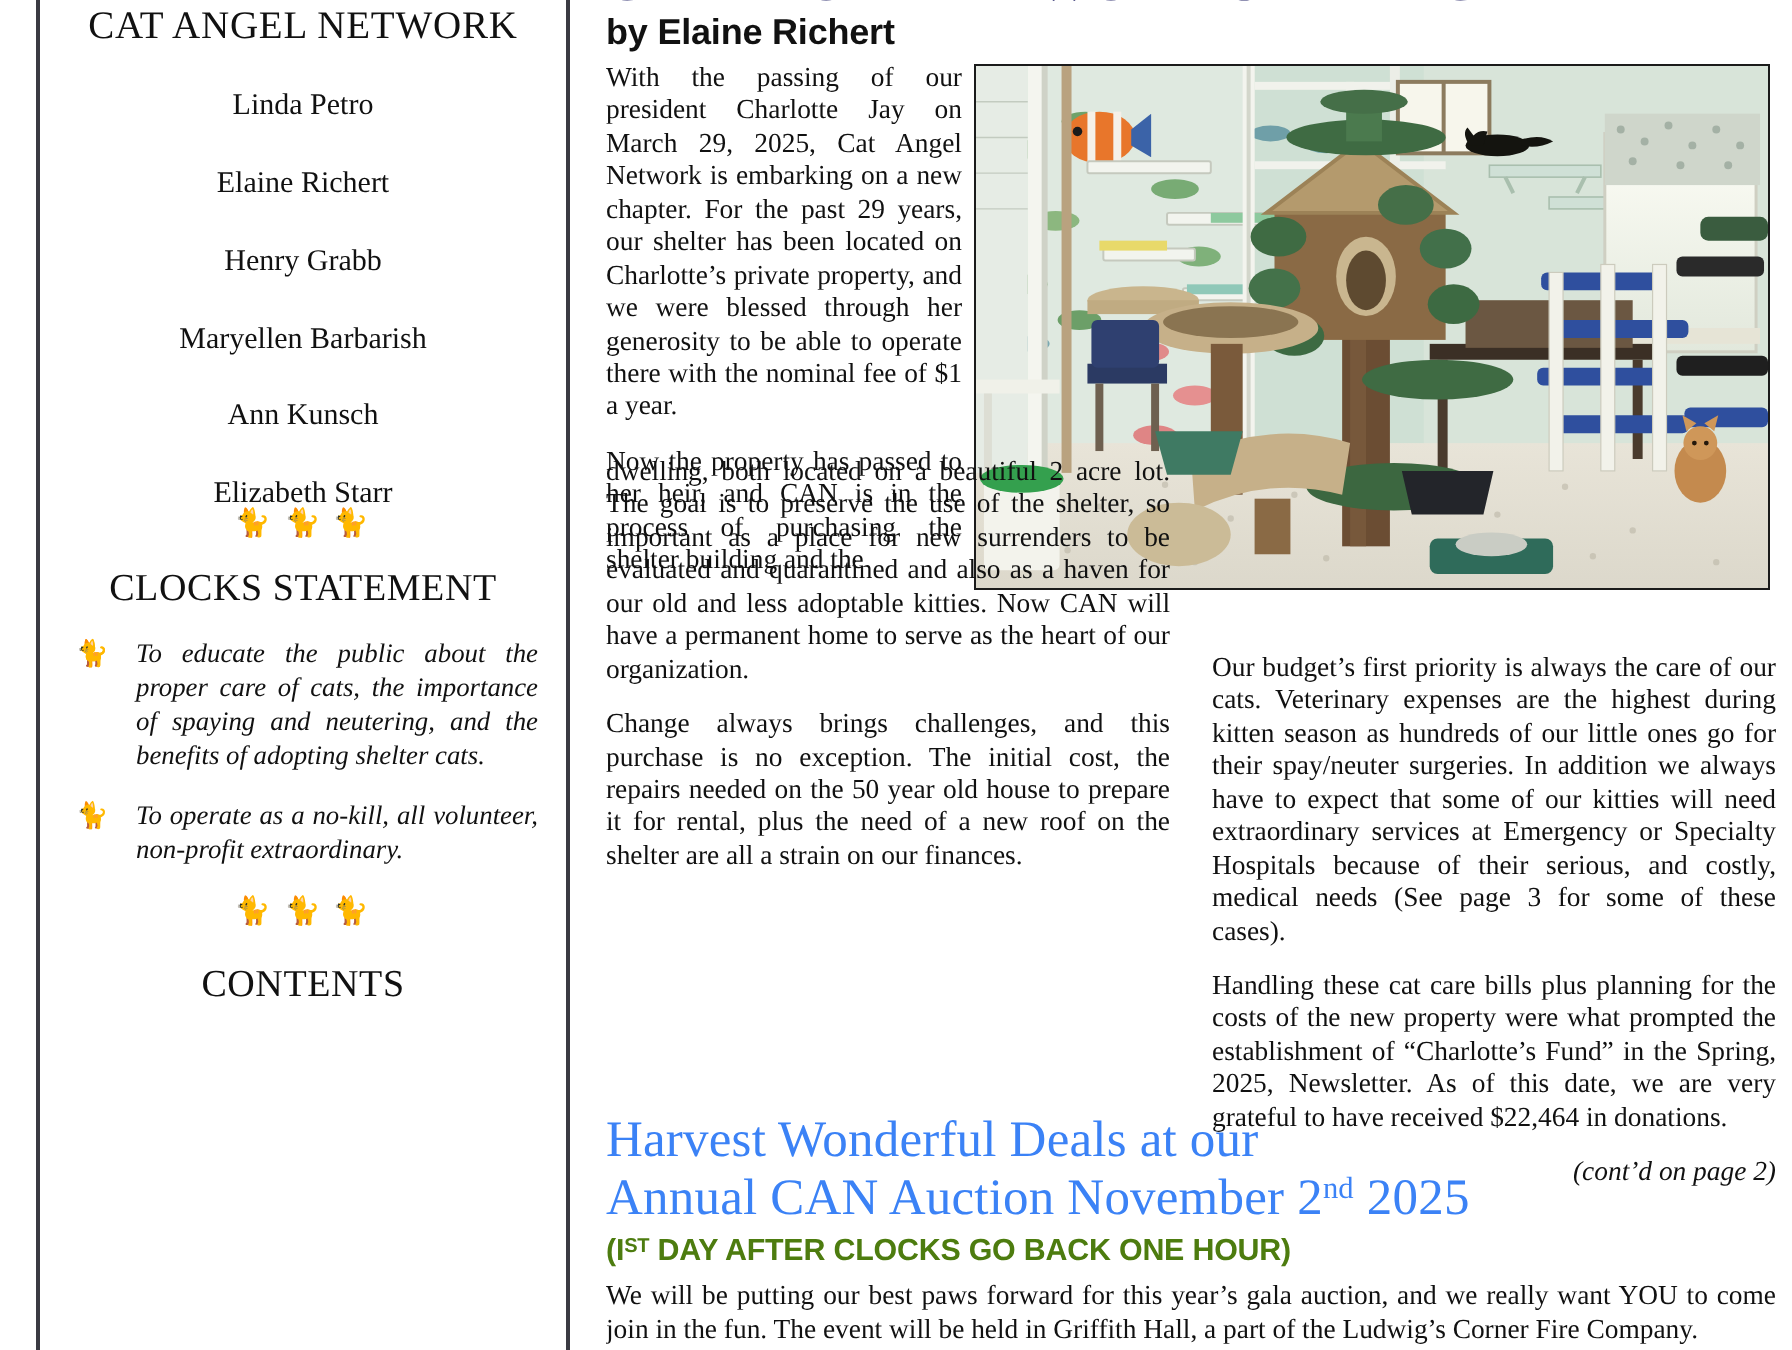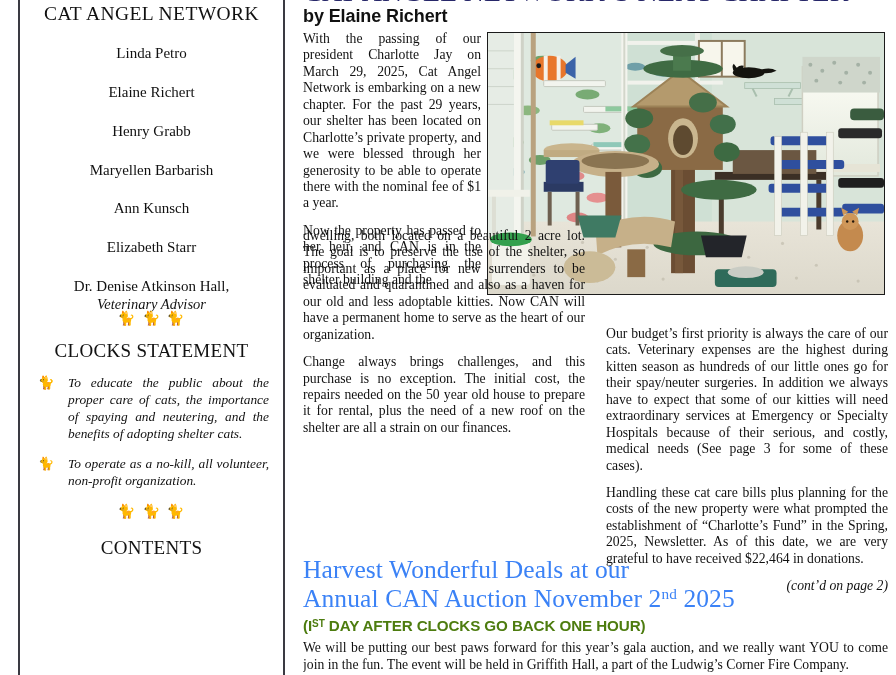--- a/index.html
+++ b/index.html
@@ -263,44 +263,40 @@
         <span>Henry Grabb</span>
       </div>
       <div class="board-name">
         <span>Maryellen Barbarish</span>
       </div>
       <div class="board-name">
         <span>Ann Kunsch</span>
       </div>
       <div class="board-name">
         <span>Elizabeth Starr</span>
-      </div>
-      <div class="board-name two-line">
-        <span>Dr. Denise Atkinson Hall,</span>
-        <span class="role">Veterinary Advisor</span>
       </div>
     </div>
 
     <div class="cat-rule">
       <span>🐈</span><span>🐈</span><span>🐈</span>
     </div>
 
     <div class="mission-title">CLOCKS STATEMENT</div>
 
     <ul class="mission-list">
       <li class="mission-item">
         <span class="mission-bullet">🐈</span>
       </li>
       <li class="mission-item">
         <span class="mission-bullet">🐈</span>
         <span>To educate the public about the proper care of cats, the importance of spaying and neutering, and the benefits of adopting shelter cats.</span>
       </li>
       <li class="mission-item">
         <span class="mission-bullet">🐈</span>
-        <span>To operate as a no-kill, all volunteer, non-profit organization.</span>
+        <span>To operate as a no-kill, all volunteer, non-profit extraordinary.</span>
       </li>
     </ul>
 
     <div class="cat-rule cat-rule-bottom">
       <span>🐈</span><span>🐈</span><span>🐈</span>
     </div>
 
     <div class="contents-title">CONTENTS</div>
   </div>
 

